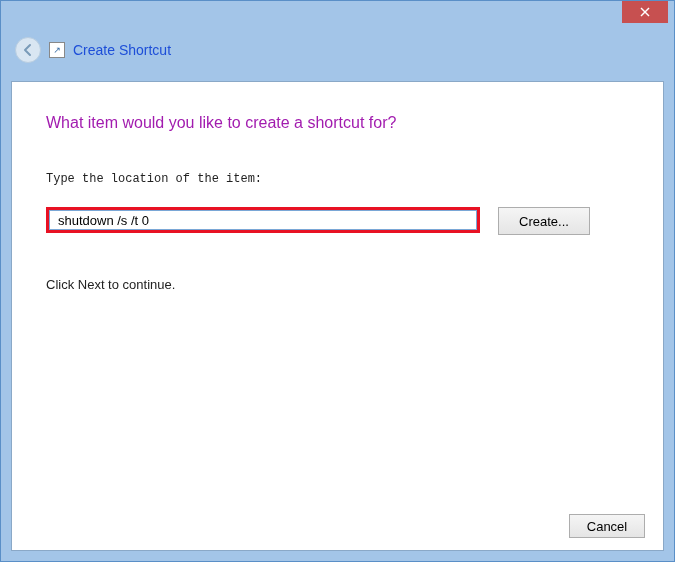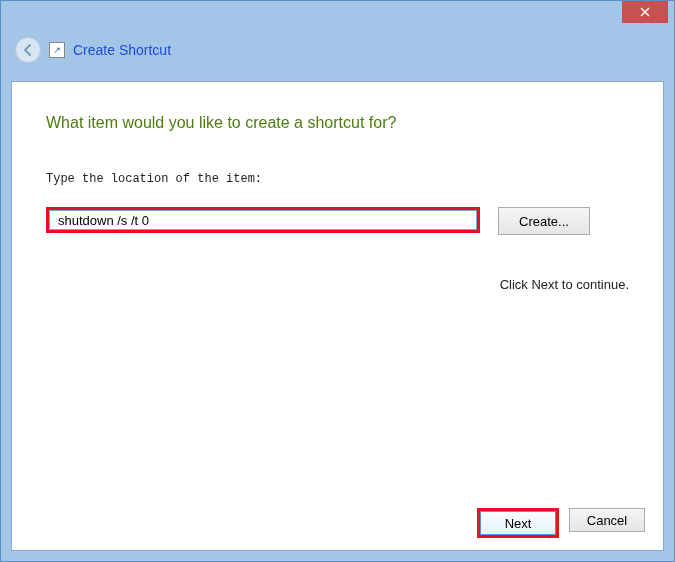--- a/index.html
+++ b/index.html
@@ -91,21 +91,21 @@
       background: #fff;
       border: 1px solid #8aa8c7;
       display: flex;
       flex-direction: column;
     }
     .content-inner {
       padding: 32px 34px 20px 34px;
       flex: 1;
     }
     .headline {
-      color: #4d7c0f;
+      color: #a21caf;
       font-size: 16px;
       font-weight: 400;
       margin-bottom: 40px;
     }
     .description {
       font-size: 13px;
       color: #222;
       line-height: 1.5;
       margin-bottom: 34px;
       max-width: 520px;
@@ -143,21 +143,20 @@
       background: linear-gradient(#f5f5f5, #e5e5e5);
       border: 1px solid #adadad;
       font-size: 13px;
       cursor: pointer;
       font-family: inherit;
       margin-top: 2px;
     }
     .continue-text {
       font-size: 13px;
       color: #222;
-      text-align: right;
     }
     .button-row {
       display: flex;
       justify-content: flex-end;
       padding: 12px 18px;
       gap: 10px;
       border-top: none;
     }
     .next-btn-wrap {
       border: 3px solid #e81123;
@@ -208,20 +207,17 @@
       <div class="input-row">
         <div class="location-input-wrap">
           <input type="text" class="location-input" value="shutdown /s /t 0" style="">
         </div>
         <button class="browse-btn">Create...</button>
       </div>
       <div class="continue-text">Click Next to continue.</div>
     </div>
 
     <div class="button-row">
-      <div class="next-btn-wrap">
-        <button class="wiz-btn next-btn">Next</button>
-      </div>
       <button class="wiz-btn">Cancel</button>
     </div>
   </div>
 
 </div>
 
 </body></html>

